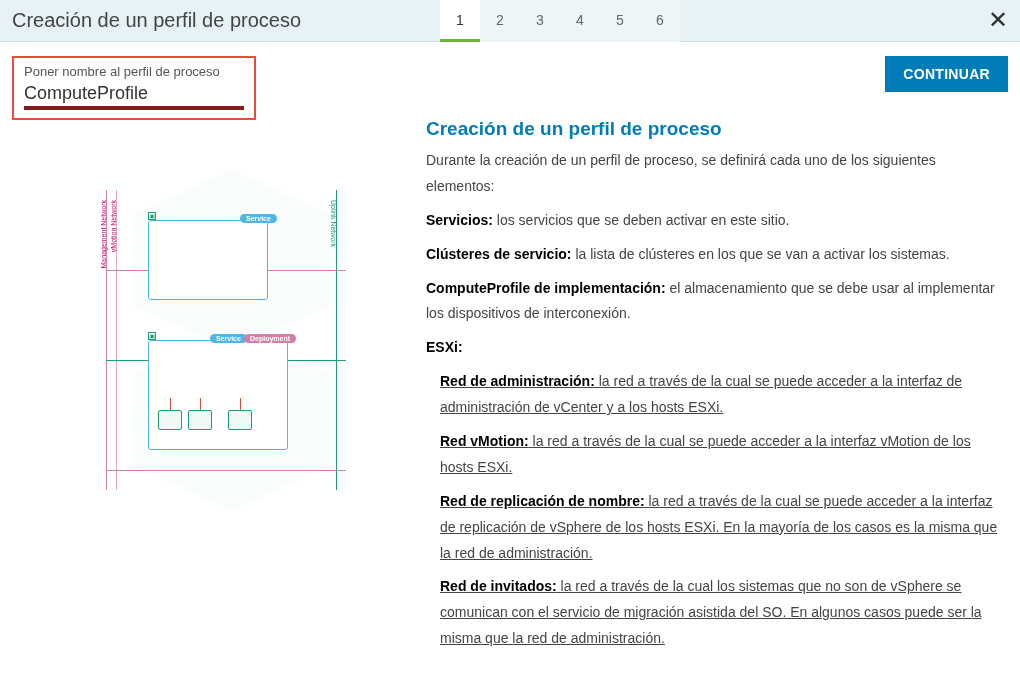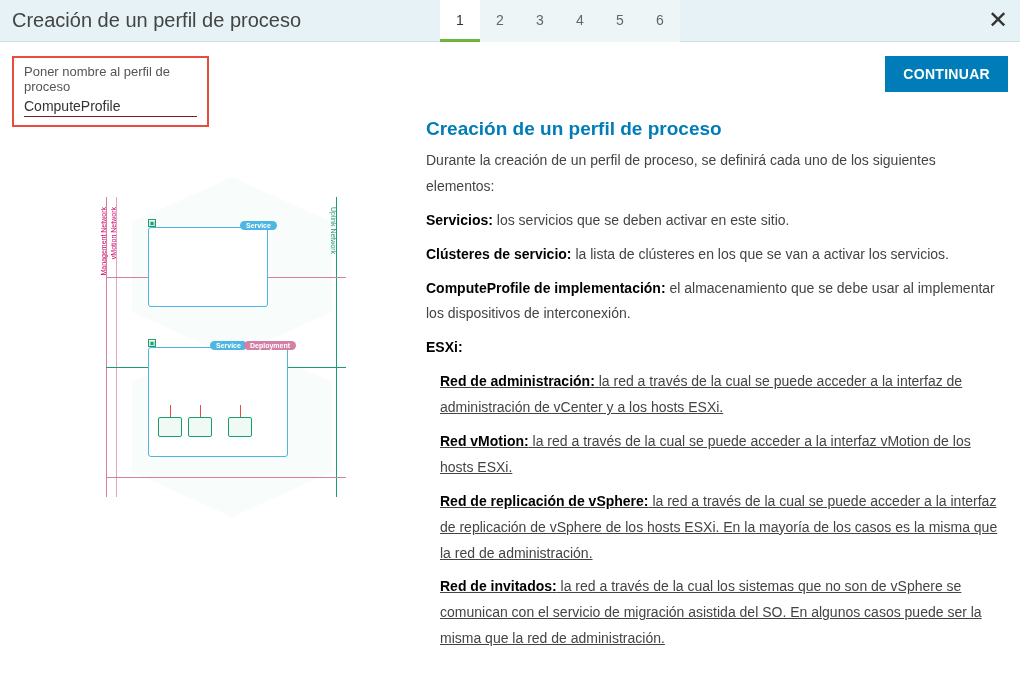--- a/index.html
+++ b/index.html
@@ -5,23 +5,23 @@
   * { box-sizing: border-box; margin: 0; padding: 0; }
   body { font-family: "Segoe UI", Arial, sans-serif; font-size: 14px; color: #333; background: #fff; width: 1020px; }
   .header { background: #e6f2f5; height: 42px; display: flex; align-items: center; border-bottom: 1px solid #d0e0e5; position: relative; }
   .header-title { font-size: 20px; font-weight: 300; color: #444; padding-left: 12px; flex: 0 0 auto; }
   .steps { display: flex; margin-left: auto; margin-right: auto; position: absolute; left: 440px; top: 0; }
   .step { width: 40px; height: 42px; display: flex; align-items: center; justify-content: center; color: #666; font-size: 14px; border-bottom: 3px solid transparent; background: #eef5f7; cursor: pointer; }
   .step.active { background: #fff; border-bottom: 3px solid #6db33f; color: #333; }
   .close-btn { position: absolute; right: 12px; top: 8px; font-size: 24px; cursor: pointer; color: #333; line-height: 1; }
   .content { padding: 14px 12px 20px 12px; display: flex; }
   .left-col { width: 400px; flex-shrink: 0; }
-  .input-box { border: 2px solid #e74c3c; padding: 6px 10px 8px 10px; width: 197px; margin-bottom: 20px; }
+  .input-box { border: 2px solid #e74c3c; padding: 6px 10px 8px 10px; width: 244px; margin-bottom: 20px; }
   .input-label { font-size: 13px; color: #555; margin-bottom: 2px; }
-  .input-field { border: none; border-bottom: 1px solid #7f1d1d; width: 100%; font-size: 14px; padding: 2px 0; outline: none; color: #333; background: transparent; }
+  .input-field { border: none; border-bottom: 4px solid #7f1d1d; width: 100%; font-size: 18px; padding: 2px 0; outline: none; color: #333; background: transparent; }
   .diagram { margin-top: 60px; margin-left: 80px; width: 260px; height: 340px; position: relative; }
   .right-col { flex: 1; padding-left: 14px; padding-top: 62px; position: relative; }
   .continue-btn { position: absolute; right: 0; top: 0; background: #007db8; color: #fff; border: none; padding: 10px 18px; font-size: 14px; font-weight: 600; cursor: pointer; letter-spacing: 0.3px; }
   .section-title { color: #007db8; font-size: 19px; font-weight: 600; margin-bottom: 8px; }
   .para { font-size: 14px; color: #444; line-height: 1.85; margin-top: 8px; }
   .para strong { font-weight: 600; color: #000000; }
   .indent { padding-left: 14px; text-decoration: underline; }
   
   .dg-bg { position:absolute; left:40px; top:0; width:200px; height:320px; }
   .dg-hex { position:absolute; width:200px; height:180px; background:#f4faf9; clip-path: polygon(50% 0, 100% 25%, 100% 75%, 50% 100%, 0 75%, 0 25%); opacity:0.6; }
@@ -96,37 +96,37 @@
   <div class="right-col">
     <button class="continue-btn">CONTINUAR</button>
 
     <div class="section-title">Creación de un perfil de proceso</div>
     <div class="para">Durante la creación de un perfil de proceso, se definirá cada uno de los siguientes elementos:</div>
 
     <div class="para">
       <strong>Servicios:</strong><span> los servicios que se deben activar en este sitio.</span>
     </div>
     <div class="para">
-      <strong>Clústeres de servicio:</strong><span>  la lista de clústeres en los que se van a activar los servicios.</span>
+      <strong>Clústeres de servicio:</strong><span>  la lista de clústeres en los que se van a activar los sistemas.</span>
     </div>
     <div class="para">
       <strong>ComputeProfile de implementación:</strong><span>  el almacenamiento que se debe usar al implementar los dispositivos de interconexión.</span>
     </div>
 
     <div class="para">
       <strong>ESXi:</strong>
     </div>
 
     <div class="para indent">
       <strong>Red de administración:</strong><span> la red a través de la cual se puede acceder a la interfaz de administración de vCenter y a los hosts ESXi.</span>
     </div>
     <div class="para indent">
       <strong>Red vMotion:</strong><span> la red a través de la cual se puede acceder a la interfaz vMotion de los hosts ESXi.</span>
     </div>
     <div class="para indent">
-      <strong>Red de replicación de vSphere:</strong><span> la red a través de la cual se puede acceder a la interfaz de replicación de vSphere de los hosts ESXi. En la mayoría de los casos es la misma que la red de administración.</span>
+      <strong>Red de replicación de nombre:</strong><span> la red a través de la cual se puede acceder a la interfaz de replicación de vSphere de los hosts ESXi. En la mayoría de los casos es la misma que la red de administración.</span>
     </div>
     <div class="para indent">
       <strong>Red de invitados:</strong><span> la red a través de la cual los sistemas que no son de vSphere se comunican con el servicio de migración asistida del SO. En algunos casos puede ser la misma que la red de administración.</span>
     </div>
 
   </div>
 </div>
 
 </body></html>

